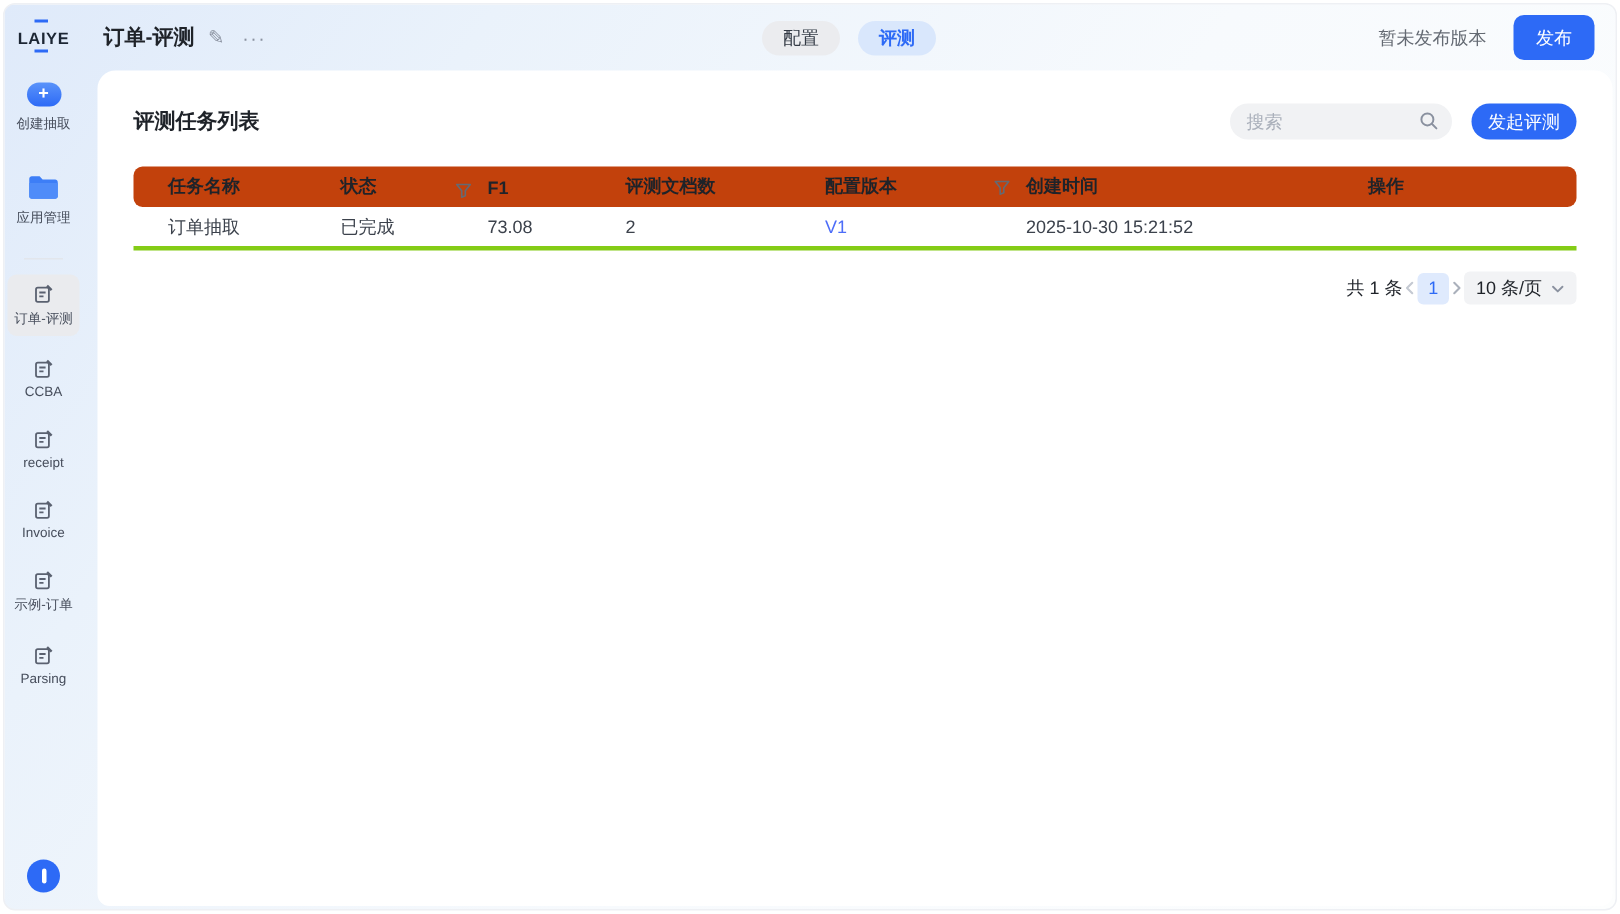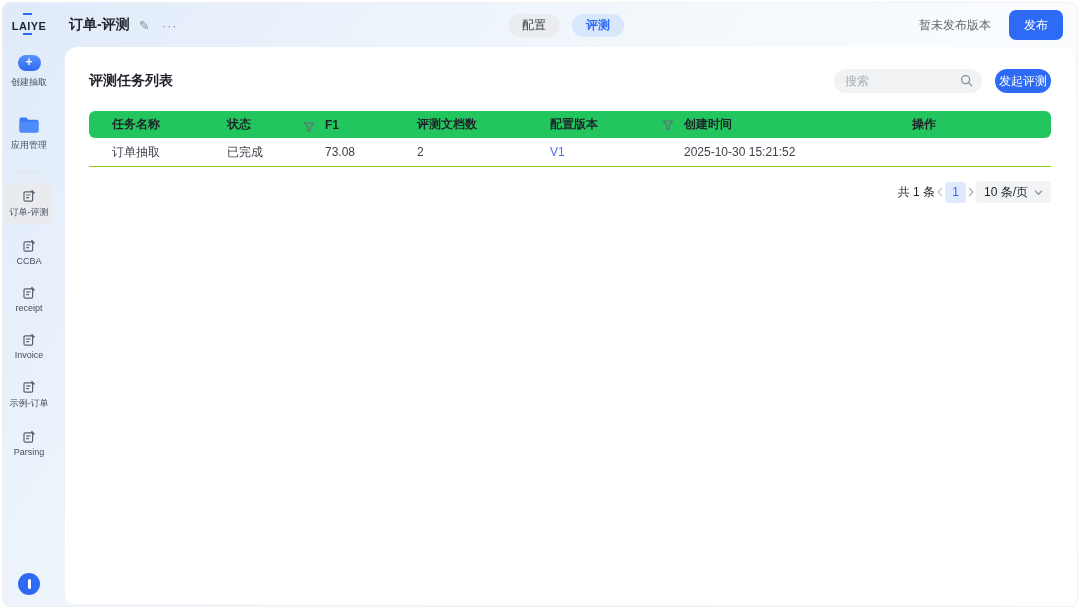--- a/index.html
+++ b/index.html
@@ -57,30 +57,30 @@
   .card-head { display:flex; align-items:center; justify-content:space-between;
     padding:22px 24px 18px; }
   .list-title { font-size:14px; font-weight:700; color:#1f2329; }
   .head-right { display:flex; align-items:center; gap:13px; }
   .search-wrap { position:relative; }
   .search-input { width:148px; height:24px; border:none; outline:none;
     background:#f1f2f4; border-radius:12px; padding:0 28px 0 11px; font-size:12px;
     color:#1f2329; font-family:inherit; }
   .search-input::placeholder { color:#a9afba; }
   .search-ic { position:absolute; right:9px; top:5px; }
-  .btn-start { height:24px; padding:0 4px; border-radius:12px; border:none;
+  .btn-start { height:24px; padding:0 11px; border-radius:12px; border:none;
     background:#2d6af6; color:#fff; font-size:12px; cursor:pointer;
     font-family:inherit; }
 
   
   .table { margin:0 24px; }
   .tr { display:flex; align-items:center; }
-  .thead { background:#22c55e; border-radius:6px; height:27px; }
+  .thead { background:#c2410c; border-radius:6px; height:27px; }
   .thead .td { font-size:12px; font-weight:600; color:#1f2329; }
-  .trow { height:29px; border-bottom:1px solid #84cc16; }
+  .trow { height:29px; border-bottom:3px solid #84cc16; }
   .trow .td { font-size:12px; color:#3c424c; }
   .td { padding-left:0; }
   .c1 { width:115px; padding-left:23px; box-sizing:content-box; }
   .c1 { width:138px; padding-left:23px; box-sizing:border-box; }
   .c2 { width:98px; display:flex; align-items:flex-end; justify-content:space-between;
     padding-right:10px; }
   .c3 { width:92px; }
   .c4 { width:133px; }
   .c5 { width:134px; display:flex; align-items:center; justify-content:space-between;
     padding-right:10px; }

